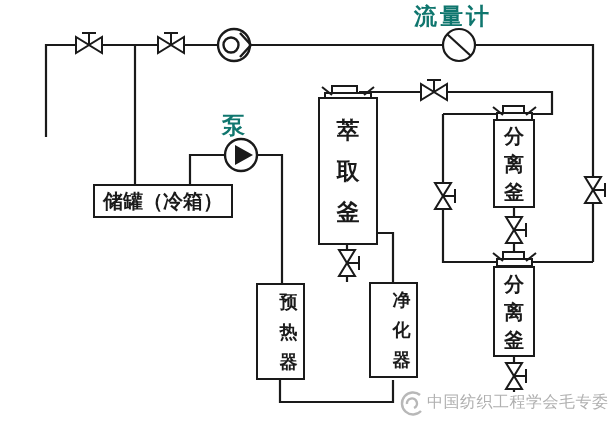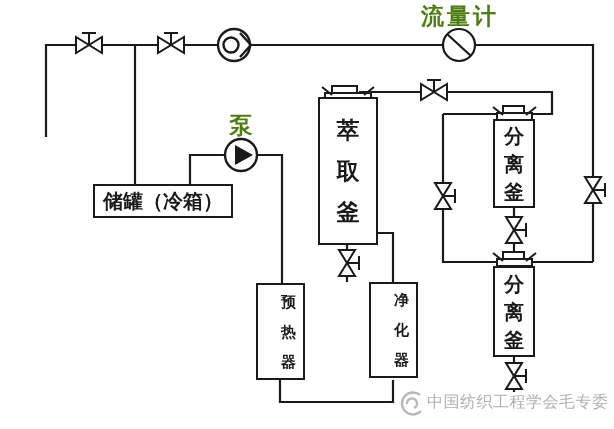--- a/index.html
+++ b/index.html
@@ -18,28 +18,28 @@
     background:#ffffff;
     display:flex;align-items:center;justify-content:center;
     color:#1a1a1a;font-weight:bold;
     z-index:2;
   }
   .vtext{ 
     display:block;width:26px;text-align:center;
     word-break:break-all;overflow-wrap:anywhere;
   }
   .lbl{
-    position:absolute;color:#4d7c0f;font-weight:bold;z-index:3;
-    text-align:center;white-space:nowrap;
+    position:absolute;color:#0f766e;font-weight:bold;z-index:3;
+    white-space:nowrap;
   }
   #co2-cylinder{border-radius:30px 30px 0 0;flex-direction:column;}
   #co2-cylinder .l1{font-size:21px;line-height:24px;}
   #co2-cylinder .l2{font-size:21px;line-height:26px;}
   #storage-tank{font-size:20px;white-space:nowrap;}
-  #preheater .vtext,#purifier .vtext{font-size:15px;line-height:30px;margin-left:16px;}
+  #preheater .vtext,#purifier .vtext{font-size:18px;line-height:30px;margin-left:16px;}
   #extractor .vtext{font-size:23px;line-height:41px;}
   #separator1 .vtext,#separator2 .vtext{font-size:20px;line-height:28px;}
   #watermark-text{
     position:absolute;left:427px;top:392px;
     color:#b0b0b0;font-size:16px;font-weight:normal;
     letter-spacing:0.5px;white-space:nowrap;z-index:4;
     font-family:"Liberation Serif","DejaVu Serif",serif;
   }
 </style>
 </head>

